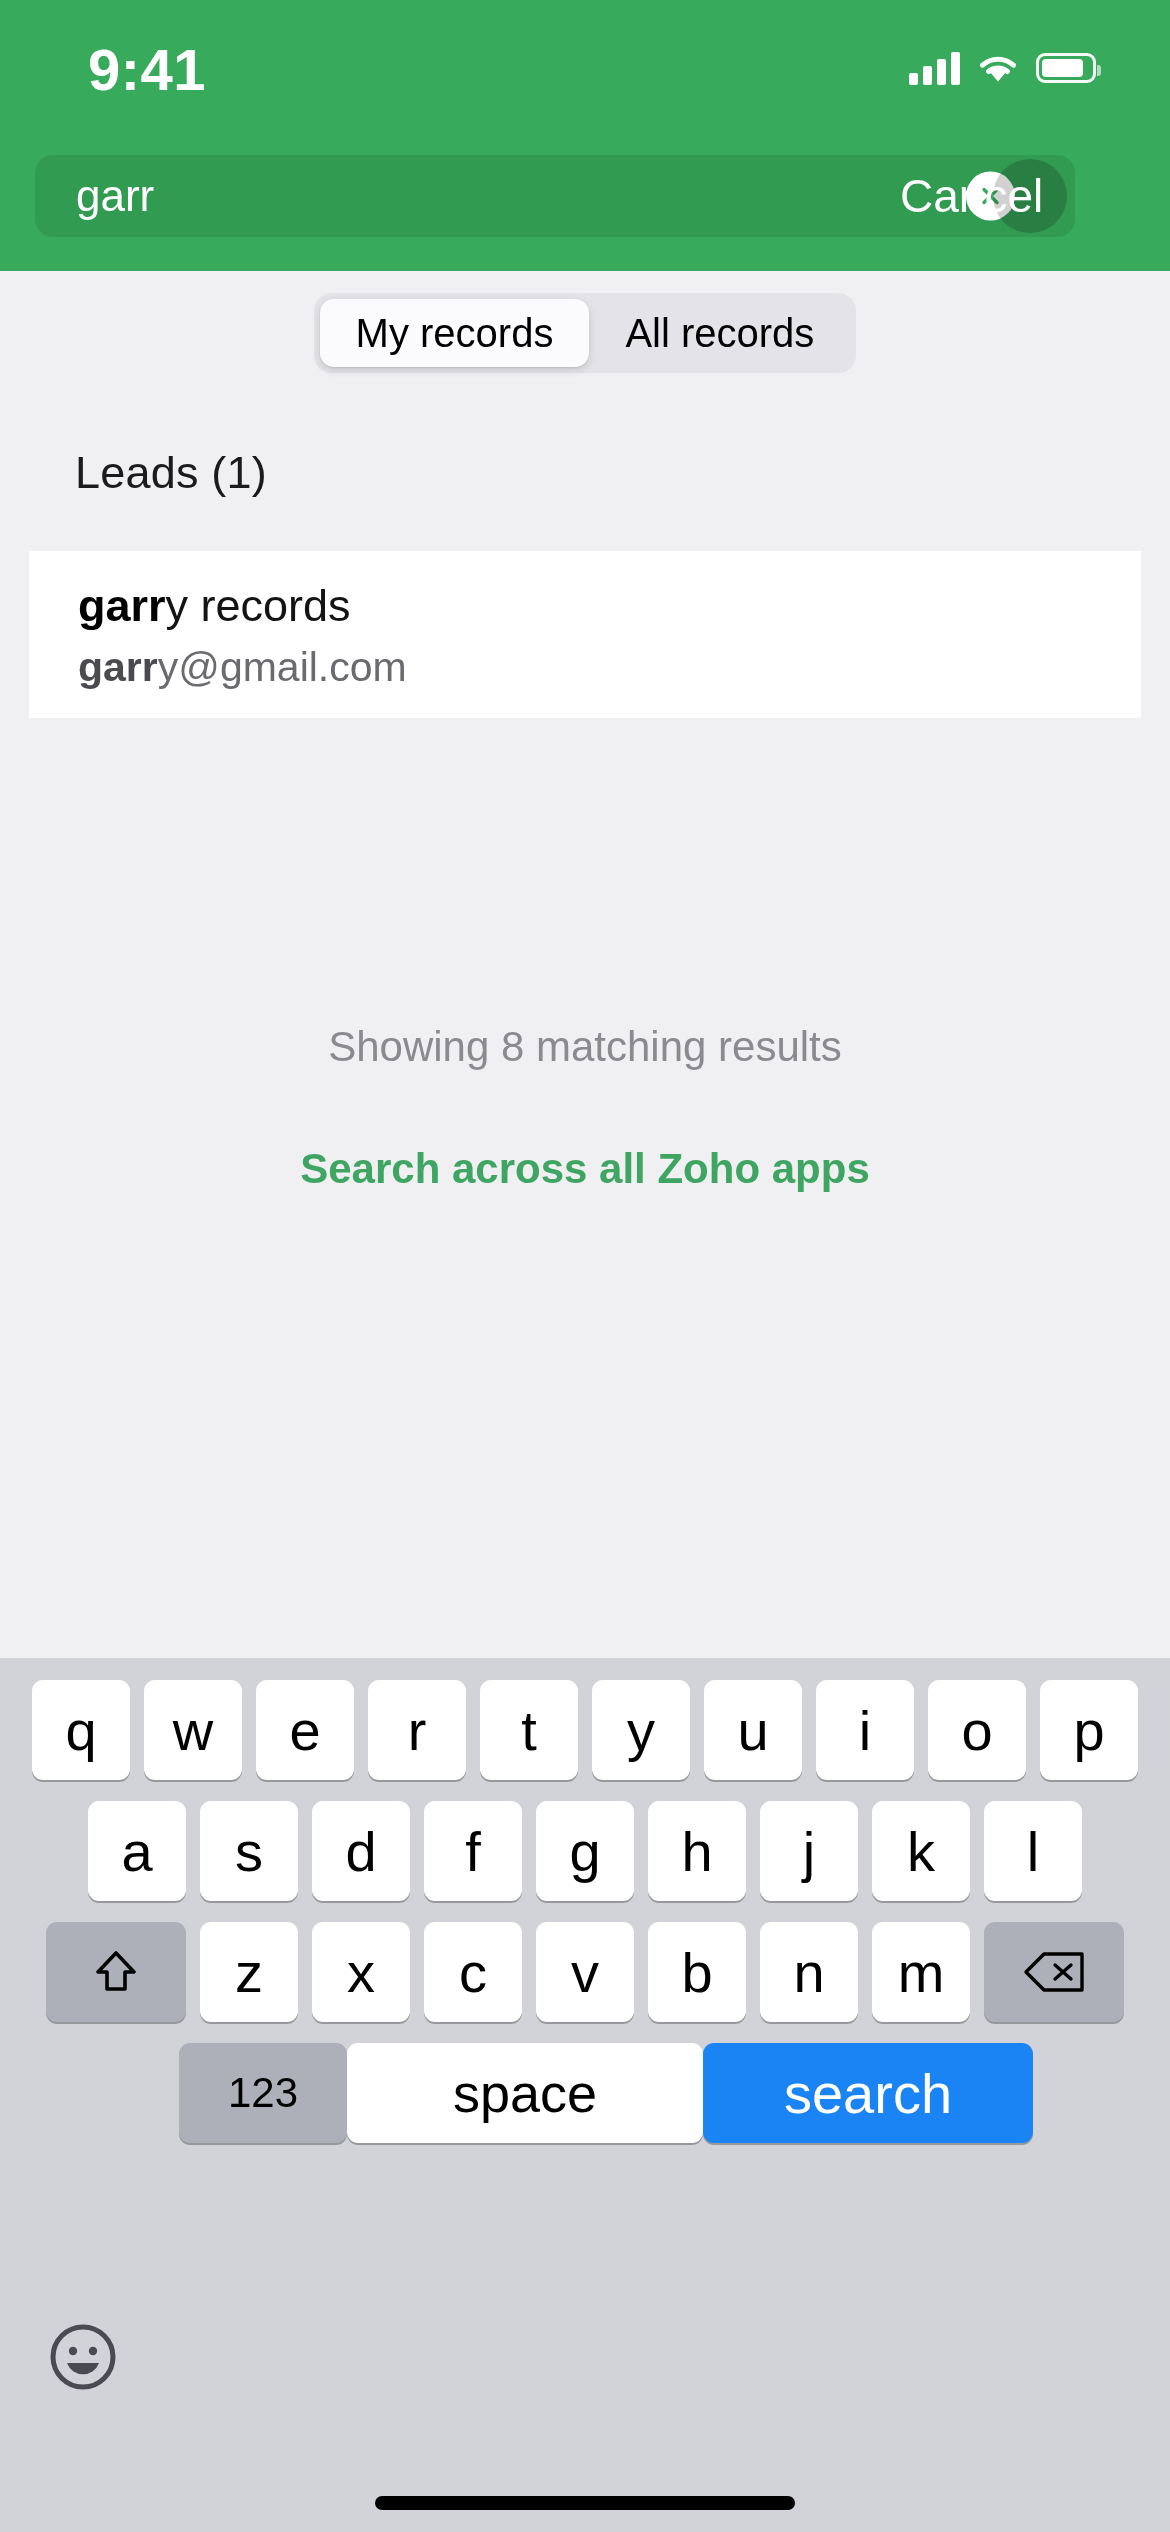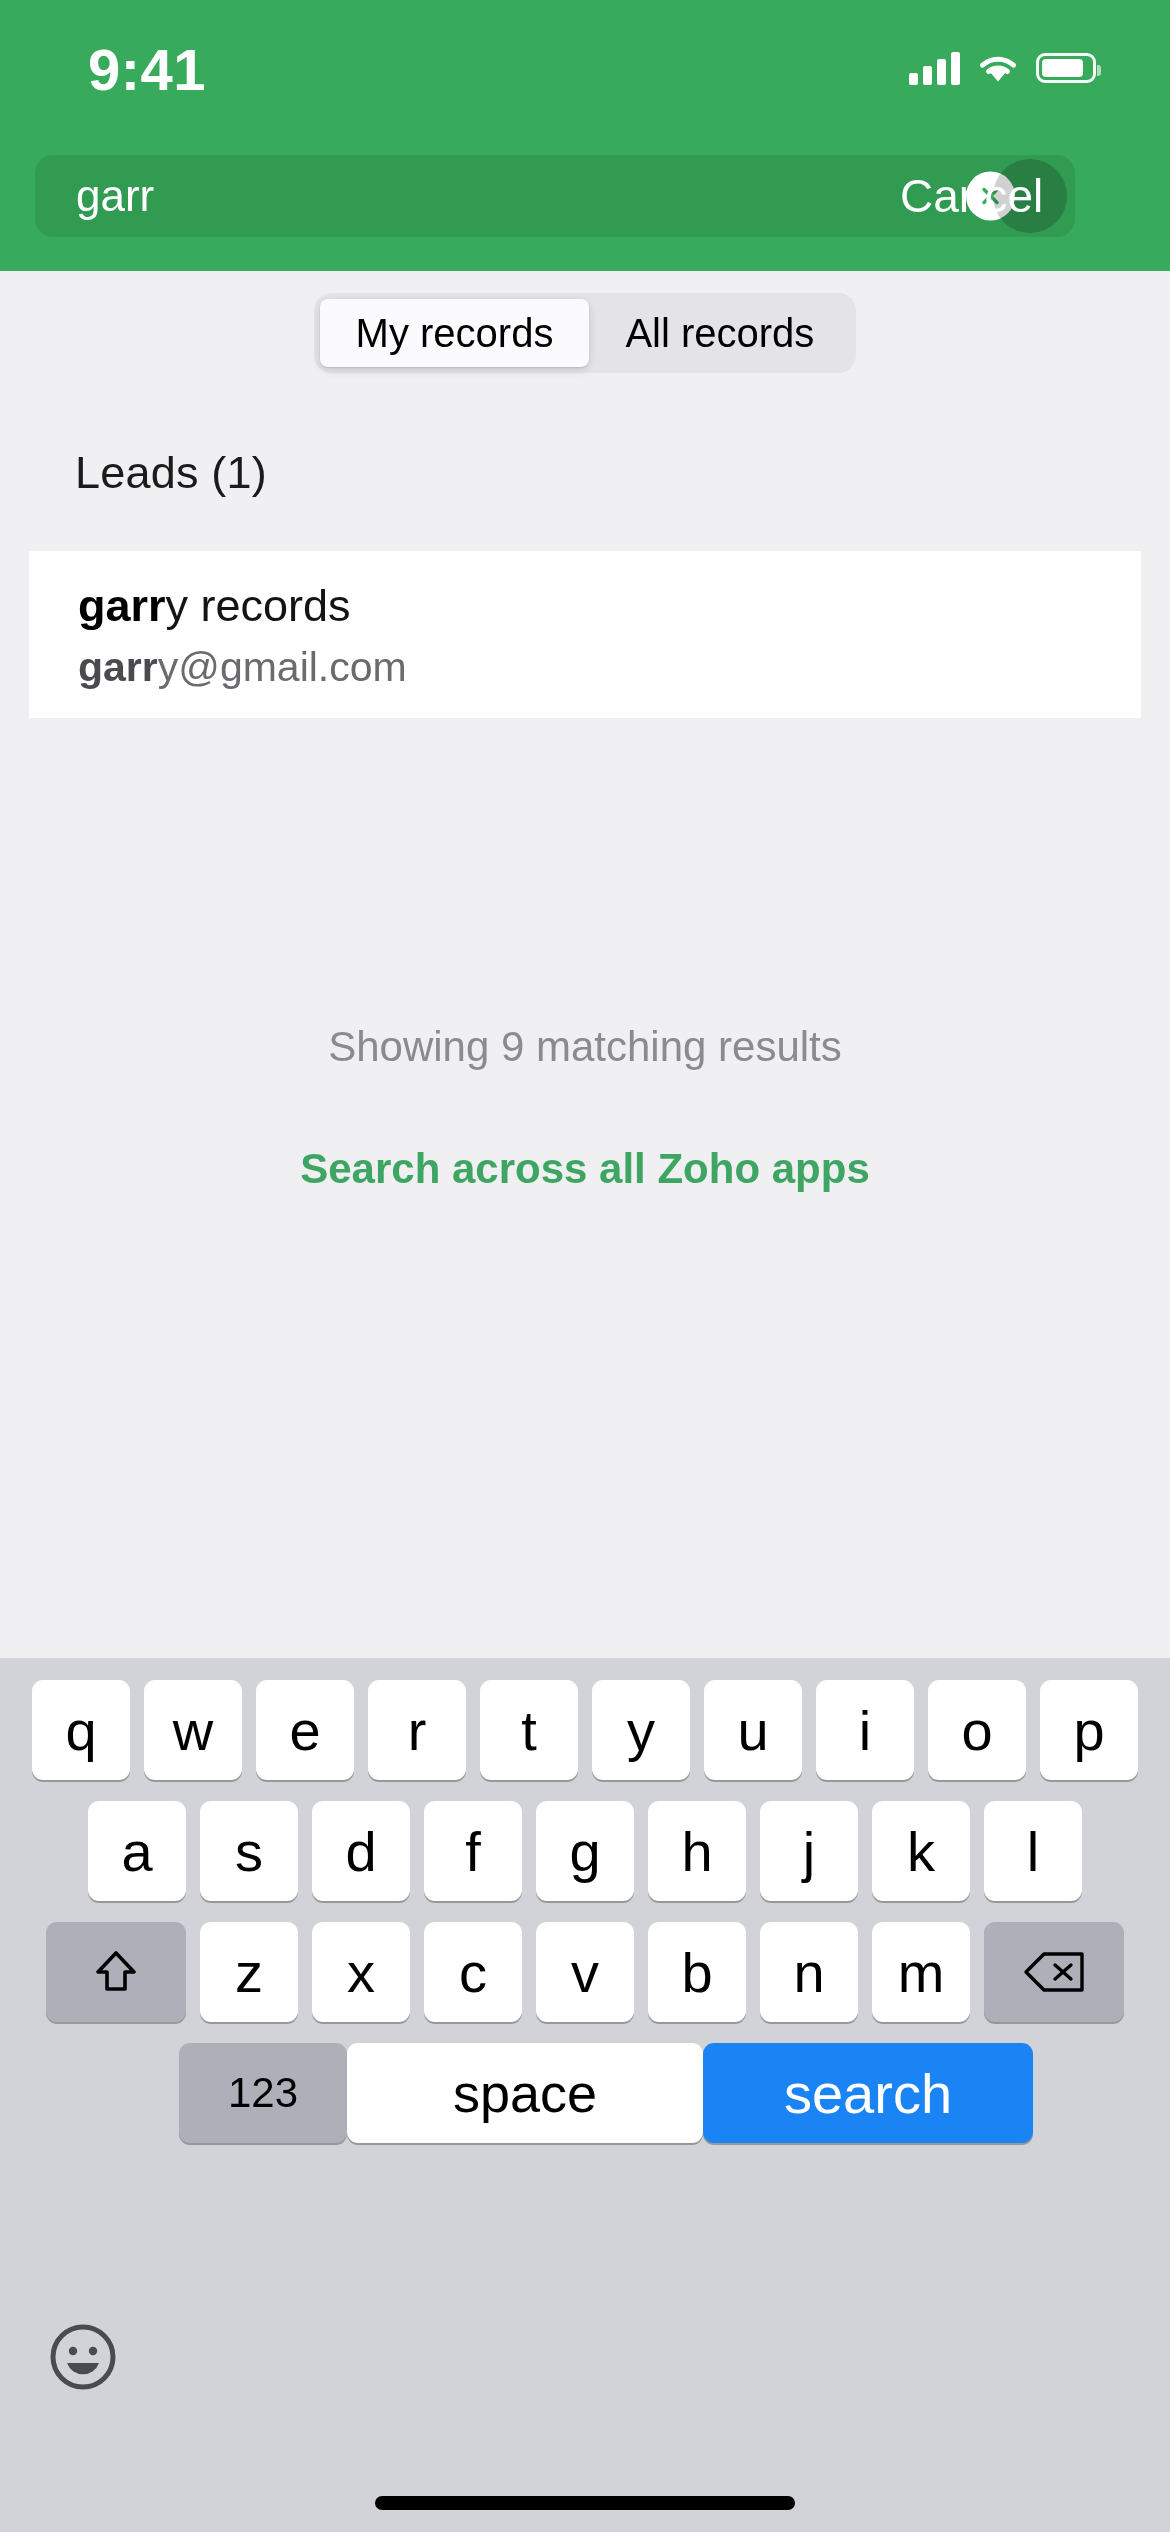--- a/index.html
+++ b/index.html
@@ -92,21 +92,21 @@
     position:absolute; left:0; top:22px; width:1170px;
     display:flex; justify-content:center;
   }
   .segment {
     display:flex; align-items:center;
     background:#e4e3e7; border-radius:18px; padding:6px;
     height:80px;
   }
   .seg-item {
     display:flex; align-items:center; justify-content:center;
-    padding:0 36px; height:68px; border-radius:8px;
+    padding:0 36px; height:68px; border-radius:14px;
     font-size:40px; color:#000000; white-space:nowrap;
   }
   .seg-item.active {
     background:#fbfbfd;
     box-shadow:0 3px 10px rgba(0,0,0,0.12), 0 1px 2px rgba(0,0,0,0.10);
   }
 
   
   .sec-title {
     position:absolute; left:75px; top:176px;
@@ -243,21 +243,21 @@
       </div>
     </div>
 
     <div class="sec-title">Leads (1)</div>
 
     <div class="card">
       <div class="name"><b>garr</b><span>y records</span></div>
       <div class="email"><b>garr</b><span>y@gmail.com</span></div>
     </div>
 
-    <div class="showing">Showing 9 matching results</div>
+    <div class="showing">Showing 8 matching results</div>
     <div class="zoholink">Search across all Zoho apps</div>
   </div>
 
   <div class="keyboard">
 
     <div class="krow r1">
       <div class="key">q</div>
       <div class="key">w</div>
       <div class="key">e</div>
       <div class="key">r</div>

